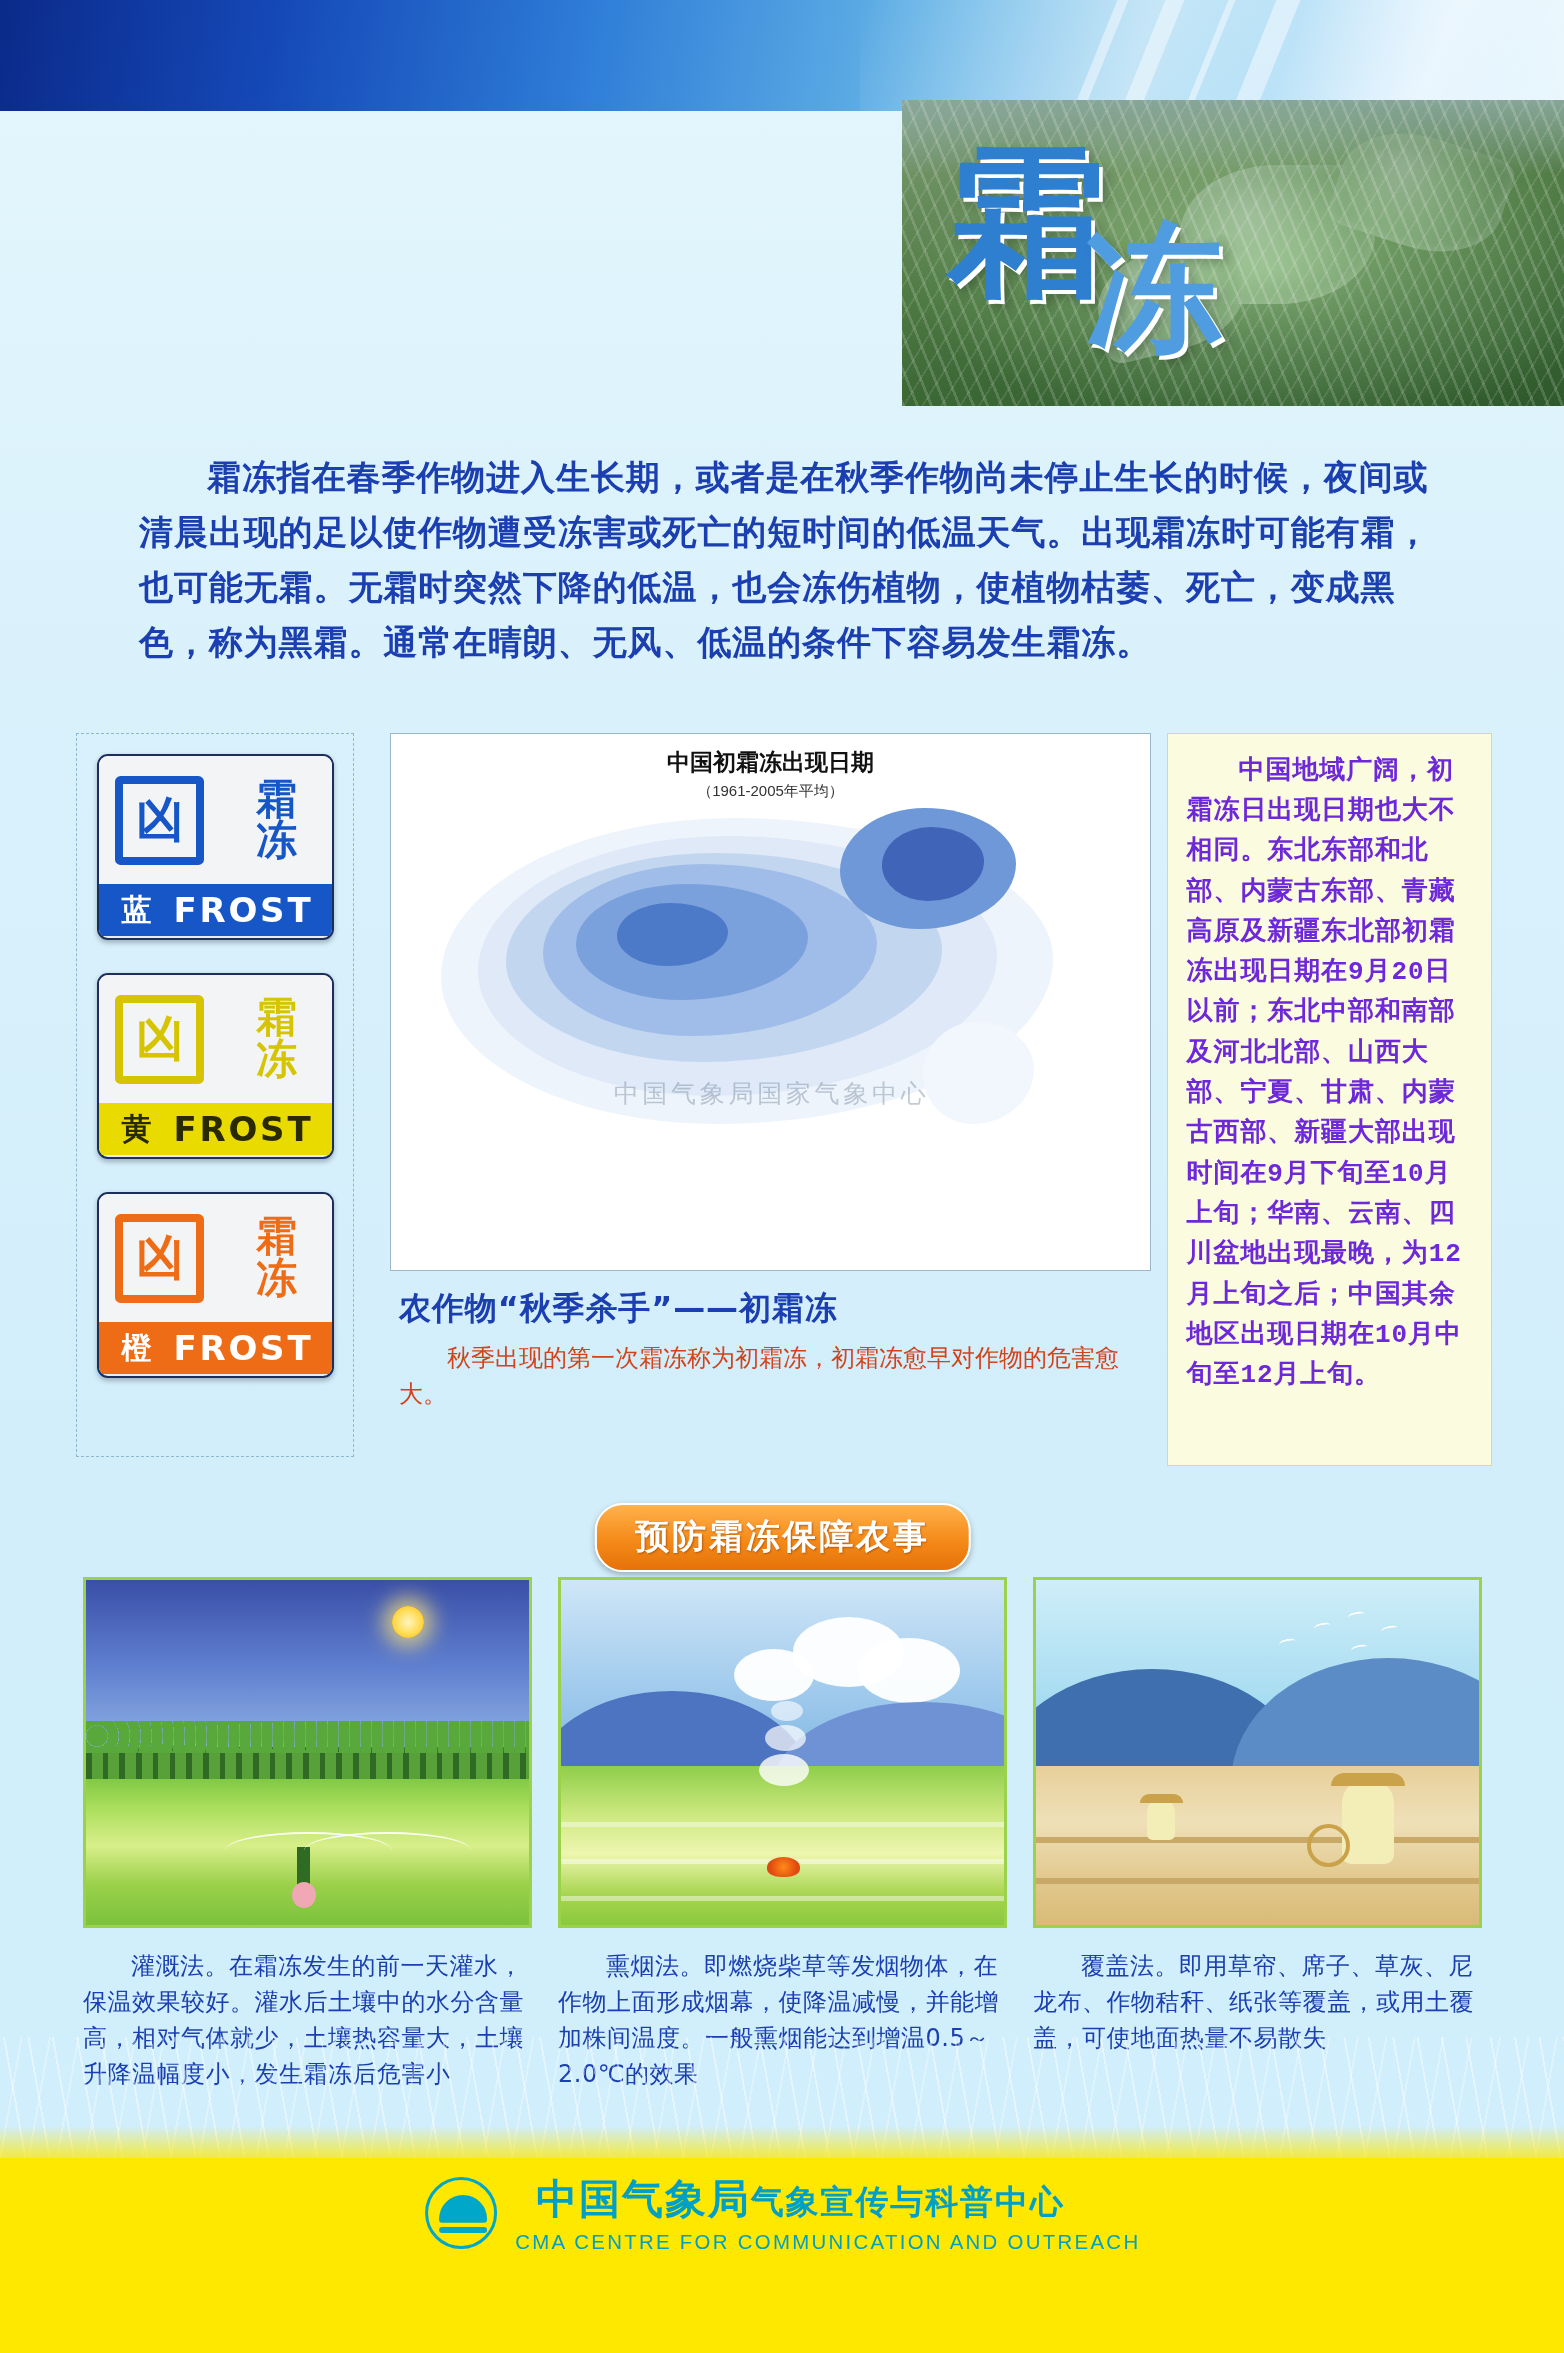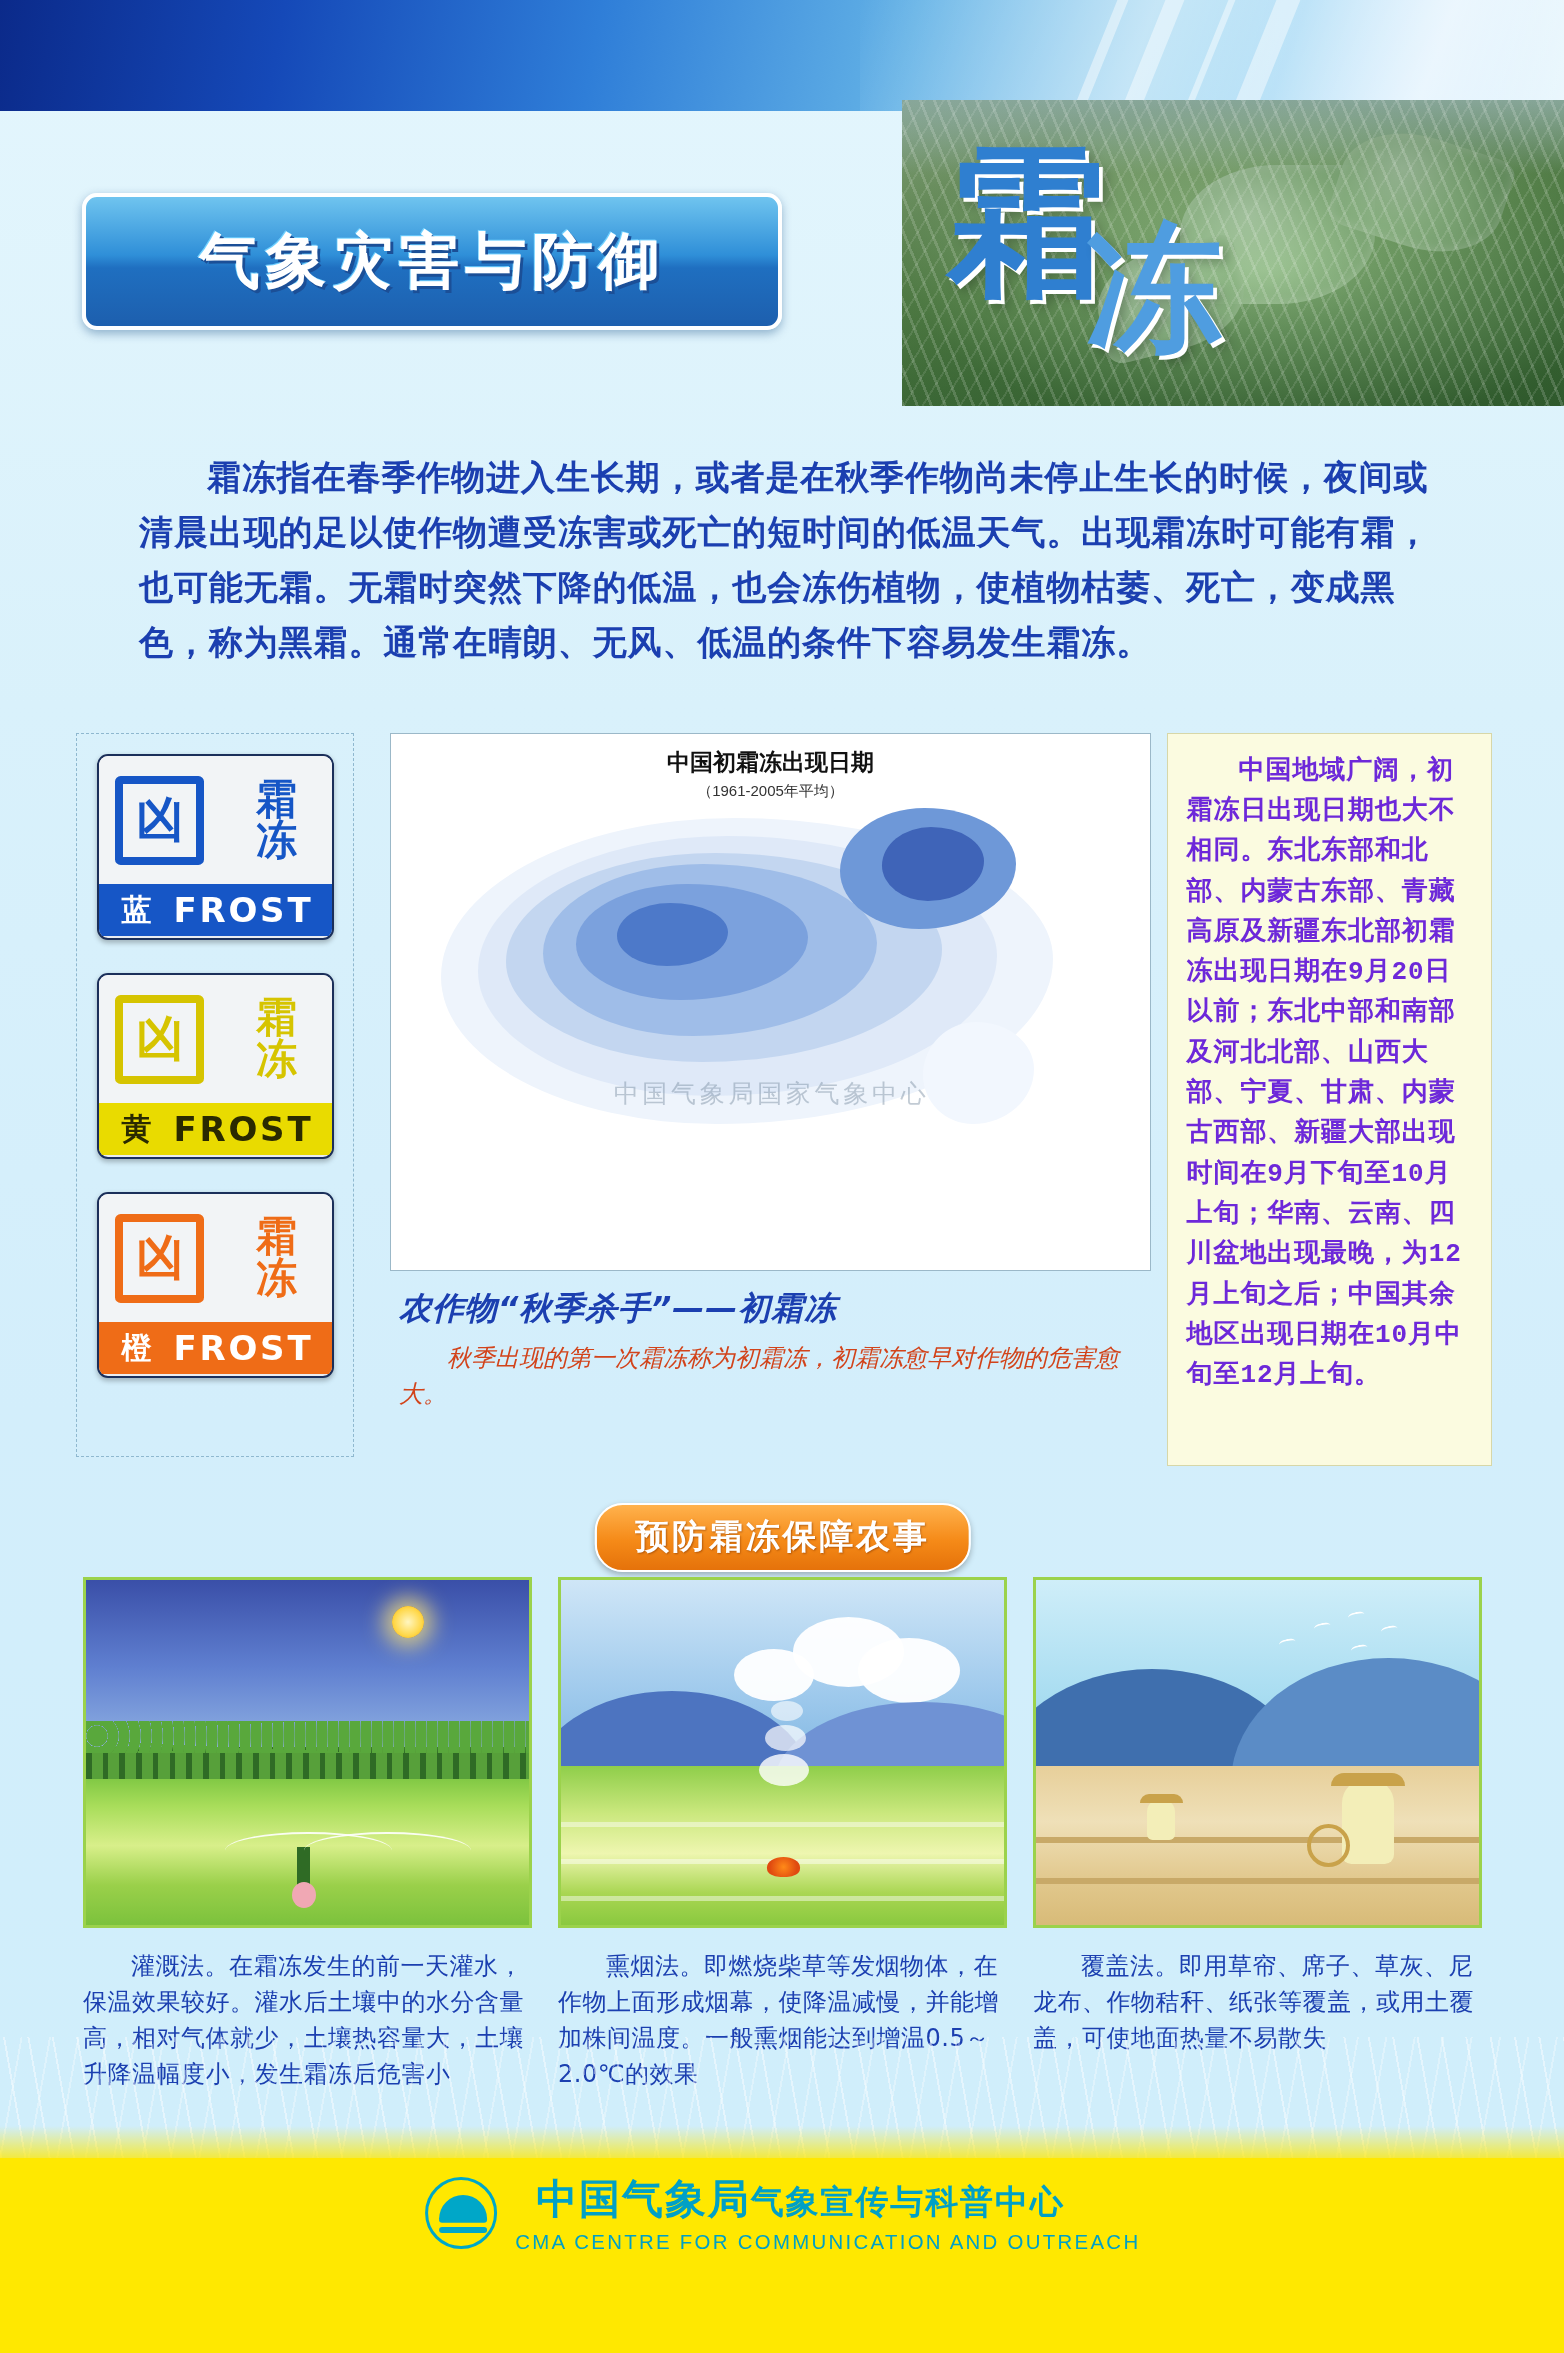--- a/index.html
+++ b/index.html
@@ -158,21 +158,20 @@
   .legend .swatches { display:flex; height:16.7px; border:0.9px solid #888; }
   .legend .swatches div { flex:1; }
   .legend .labels {
     display:flex; justify-content:space-between; font-size:16px; color:#111; margin-top:2.8px;
     font-family:"DejaVu Sans", sans-serif;
   }
 
   .map-caption {
     position:absolute; left:399px; top:1287px; width:742px;
     font-family:"DejaVu Sans", sans-serif;
-    font-style:italic;
   }
   .map-caption .h {
     font-size:32px; font-weight:700; color:#1b3fb0; letter-spacing:0.9px;
   }
   .map-caption .p {
     margin-top:9.3px; font-size:24px; line-height:1.5; color:#d2431a; text-indent:2em;
   }
 
   
   .side-panel {
@@ -272,23 +271,20 @@
     <div class="stripe" style="left:1254px; width:24px;"></div>
   </div>
 
   <div class="hero">
     <div class="sky"></div>
     <div class="leaf" style="left:278px; top:65px; width:195px; height:139px;"></div>
     <div class="leaf" style="left:436px; top:37px; width:167px; height:111px; transform:rotate(18deg);"></div>
     <div class="leaf" style="left:195px; top:148px; width:148px; height:102px; transform:rotate(-14deg);"></div>
   </div>
 
-  <div class="title-plate">
-    <span class="txt">气象灾害与防御</span>
-  </div>
 
   <div class="bigword">
     <span class="w1">霜</span>
     <span class="w2">冻</span>
   </div>
 
   <div class="intro">霜冻指在春季作物进入生长期，或者是在秋季作物尚未停止生长的时候，夜间或清晨出现的足以使作物遭受冻害或死亡的短时间的低温天气。出现霜冻时可能有霜，也可能无霜。无霜时突然下降的低温，也会冻伤植物，使植物枯萎、死亡，变成黑色，称为黑霜。通常在晴朗、无风、低温的条件下容易发生霜冻。</div>
 
   <div class="signal-box">
     <div class="signal sig-blue">

